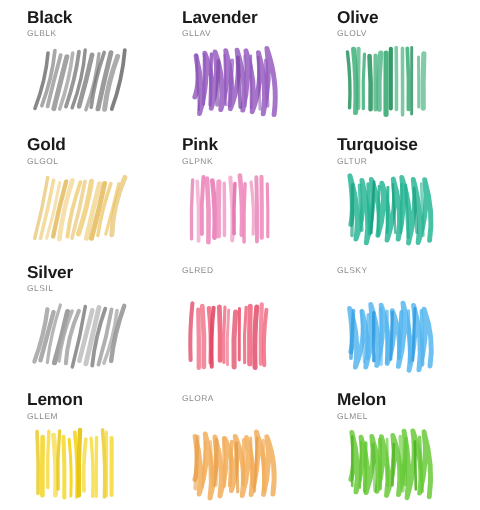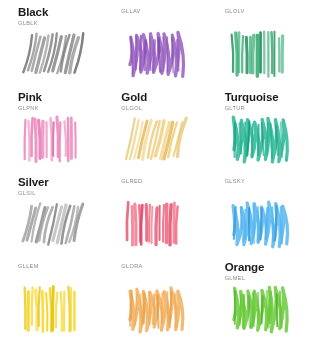--- a/index.html
+++ b/index.html
@@ -75,39 +75,41 @@
           <path d="M51.73205280338044 10.93479931514468 Q47.813029857963805 28.72376048668463 42.73205280338044 46.51272165822458" stroke="#8a8a8a" stroke-width="3.25" fill="none" stroke-linecap="round" opacity="0.87"></path>
           <path d="M56.45109176684688 10.216882230116465 Q54.46047640198864 29.561959744925595 47.45109176684688 48.90703725973472" stroke="#8a8a8a" stroke-width="2.34" fill="none" stroke-linecap="round" opacity="0.73"></path>
           <path d="M60.11249828353175 9.228264839261893 Q53.5865771781125 28.18158687729462 51.11249828353175 47.13490891532735" stroke="#6e6e6e" stroke-width="2.53" fill="none" stroke-linecap="round" opacity="0.72"></path>
           <path d="M64.76266670253253 9.404345751695496 Q59.922084571897095 28.836381674900828 55.76266670253252 48.26841759810616" stroke="#8a8a8a" stroke-width="3.34" fill="none" stroke-linecap="round" opacity="0.86"></path>
           <path d="M69.37192268407529 12.005406620216279 Q62.550373984524235 30.261428596340785 60.37192268407528 48.51745057246529" stroke="#8a8a8a" stroke-width="3.42" fill="none" stroke-linecap="round" opacity="0.71"></path>
           <path d="M74.3143083578508 7.637179493967993 Q72.69571168804343 27.98089117439505 65.3143083578508 48.32460285482211" stroke="#6e6e6e" stroke-width="2.60" fill="none" stroke-linecap="round" opacity="0.88"></path>
         </svg>
       </div>
     </div>
     <div class="swatch-cell">
+      <div class="swatch-name">Lavender</div>
       <div class="swatch-code">GLLAV</div>
       <div class="swatch-art">
         <svg viewBox="0 0 84 58" preserveAspectRatio="xMidYMid meet">
           <path d="M16 40 Q19.84936193728324 30.164595605649332 16.84936193728324 11.719553950112106 Q22.243693638101078 31.682974817782164 19.243693638101078 51.45035839288047 Q25.891133976257933 28.564299584396323 22.891133976257933 9.78115368065478 Q30.336428982688314 27.935272932720963 27.336428982688314 47.809625864405945 Q33.01067698621688 29.958646299065393 30.010676986216883 8.995254994833495 Q36.905937719720384 27.759177774777253 33.905937719720384 48.79218357884893 Q40.35326273471735 29.829757930398806 37.35326273471735 8.051013709069702 Q43.50368244657465 28.4373049447021 40.50368244657465 48.11006546072199 Q48.185283715131355 29.910583259263348 45.185283715131355 7.790802241205611 Q52.102699924261636 30.459914328511765 49.102699924261636 49.05482959843 Q54.306658840275674 27.684676379517036 51.306658840275674 8.173482121049185 Q58.58907445114529 28.974119664390628 55.58907445114529 50.20831823498398 Q62.94031243400663 31.07450533126225 59.94031243400663 9.488275052741297 Q66.22039570869896 29.980638982486276 63.220395708698966 51.616639616255014 Q68.75082001697777 26.928172022303645 65.75082001697777 6.524129569774554 Q73.72507528738355 29.543146462665476 70.72507528738355 52.20147222522715" stroke="#9257bd" stroke-width="3.4" fill="none" stroke-linecap="round" stroke-linejoin="round" opacity="0.82"></path>
           <path d="M17.10313797001873 10.603103816790089 L18.771422387925636 48.8356710699553" stroke="#7a42a6" stroke-width="1.69" fill="none" stroke-linecap="round" opacity="0.50"></path>
           <path d="M22.60146329449558 10.807572365183184 L22.045619465059424 45.005402744750214" stroke="#9257bd" stroke-width="2.17" fill="none" stroke-linecap="round" opacity="0.78"></path>
           <path d="M27.42422862109925 10.357827425169678 L26.577401114617196 45.56999629855621" stroke="#9257bd" stroke-width="2.34" fill="none" stroke-linecap="round" opacity="0.88"></path>
           <path d="M32.31837968896999 15.089538099751593 L31.303896237585647 45.468915463643576" stroke="#7a42a6" stroke-width="2.68" fill="none" stroke-linecap="round" opacity="0.63"></path>
           <path d="M36.522860432194015 11.069194317361896 L37.27811184110032 45.52683419106847" stroke="#9257bd" stroke-width="1.64" fill="none" stroke-linecap="round" opacity="0.80"></path>
           <path d="M41.720703364219844 14.96556639902553 L39.90881610005573 45.83283114565202" stroke="#9257bd" stroke-width="2.89" fill="none" stroke-linecap="round" opacity="0.70"></path>
           <path d="M45.67738304188352 12.607999802850188 L47.38637123330792 47.06205177496283" stroke="#7a42a6" stroke-width="2.60" fill="none" stroke-linecap="round" opacity="0.74"></path>
           <path d="M50.26237602283357 11.720235825386009 L51.023198320261756 46.424684526130875" stroke="#9257bd" stroke-width="1.79" fill="none" stroke-linecap="round" opacity="0.51"></path>
           <path d="M54.66393439809975 11.617117048062905 L54.81374232909351 47.65586817481363" stroke="#9257bd" stroke-width="1.80" fill="none" stroke-linecap="round" opacity="0.77"></path>
           <path d="M59.6736771112651 12.502337218496175 L60.954301979278355 48.455596687950006" stroke="#7a42a6" stroke-width="2.05" fill="none" stroke-linecap="round" opacity="0.49"></path>
           <path d="M64.9886105665884 14.72957706671654 L66.16601497175452 46.093758584509494" stroke="#9257bd" stroke-width="2.65" fill="none" stroke-linecap="round" opacity="0.66"></path>
         </svg>
       </div>
     </div>
     <div class="swatch-cell">
+      <div class="swatch-name">Olive</div>
       <div class="swatch-code">GLOLV</div>
       <div class="swatch-art">
         <svg viewBox="0 0 84 58" preserveAspectRatio="xMidYMid meet">
           <path d="M13.668890833281395 8.88610679068887 Q16.085705103206312 28.184669674692987 15.118979395236344 47.483232558697104" stroke="#2d9663" stroke-width="2.37" fill="none" stroke-linecap="round" opacity="0.88"></path>
           <path d="M17.89004223388156 7.124021650116901 Q20.199208429129424 28.951795564709137 19.275541951030277 50.77956947930137" stroke="#3cae77" stroke-width="3.51" fill="none" stroke-linecap="round" opacity="0.83"></path>
           <path d="M21.30707163838999 6.792681456214135 Q20.96024234423425 27.24477802298254 21.098974061896545 47.69687458975095" stroke="#3cae77" stroke-width="2.92" fill="none" stroke-linecap="round" opacity="0.69"></path>
           <path d="M25.420043582199163 10.485147478517678 Q24.13347017273003 29.270533563462337 24.648099536517684 48.05591964840699" stroke="#3cae77" stroke-width="2.23" fill="none" stroke-linecap="round" opacity="0.84"></path>
           <path d="M28.878403330211714 11.73705697350067 Q30.10015430659994 30.111822845699184 29.61145391604465 48.486588717897696" stroke="#2d9663" stroke-width="3.16" fill="none" stroke-linecap="round" opacity="0.90"></path>
           <path d="M33.13212227883382 11.563688519440447 Q33.04557514365091 30.040913345544094 33.08019399772407 48.51813817164774" stroke="#3cae77" stroke-width="3.02" fill="none" stroke-linecap="round" opacity="0.74"></path>
           <path d="M36.63655839019295 9.632736446397722 Q34.86825428096031 29.088061095954878 35.575575924653364 48.54338574551203" stroke="#3cae77" stroke-width="3.53" fill="none" stroke-linecap="round" opacity="0.74"></path>
@@ -116,20 +118,41 @@
           <path d="M47.32701997790813 5.8379883767748195 Q47.62735526725993 27.28408299469579 47.50722115151921 48.730177612616764" stroke="#3cae77" stroke-width="2.47" fill="none" stroke-linecap="round" opacity="0.65"></path>
           <path d="M51.63909661236177 6.4048154358308835 Q51.77018749302727 29.39530120971394 51.717751140761074 52.385786983596994" stroke="#3cae77" stroke-width="2.46" fill="none" stroke-linecap="round" opacity="0.68"></path>
           <path d="M54.99653119491252 6.459775805920258 Q56.230545230922544 27.540893779155283 55.736939616518534 48.62201175239031" stroke="#3cae77" stroke-width="2.60" fill="none" stroke-linecap="round" opacity="0.87"></path>
           <path d="M58.02426843658289 5.8745314778641475 Q57.951094199508006 28.868790285367886 57.98036389433796 51.86304909287163" stroke="#2d9663" stroke-width="2.03" fill="none" stroke-linecap="round" opacity="0.86"></path>
           <path d="M62.73104548516267 12.407255891201672 Q62.956729086142374 29.70750451283879 62.86645564575049 47.007753134475905" stroke="#3cae77" stroke-width="2.10" fill="none" stroke-linecap="round" opacity="0.66"></path>
           <path d="M66.40252655805207 10.292571308460353 Q65.69654411221694 28.982738258076246 65.978937090551 47.67290520769214" stroke="#3cae77" stroke-width="3.57" fill="none" stroke-linecap="round" opacity="0.64"></path>
         </svg>
       </div>
     </div>
     <div class="swatch-cell">
+      <div class="swatch-name">Gold</div>
+      <div class="swatch-code">GLGOL</div>
+      <div class="swatch-art">
+        <svg viewBox="0 0 84 58" preserveAspectRatio="xMidYMid meet">
+          <path d="M21.088190659549177 7.571001052889508 Q17.56808434625533 28.654583997165123 12.088190659549177 49.73816694144074" stroke="#e6c06a" stroke-width="2.36" fill="none" stroke-linecap="round" opacity="0.70"></path>
+          <path d="M25.136054134618515 9.441765249679687 Q21.24575410128839 29.588378013618467 16.136054134618515 49.73499077755724" stroke="#f2d489" stroke-width="2.47" fill="none" stroke-linecap="round" opacity="0.81"></path>
+          <path d="M29.341138076941082 11.184927375840456 Q26.084563329436147 30.37459494353952 20.341138076941082 49.56426251123858" stroke="#f2d489" stroke-width="2.20" fill="none" stroke-linecap="round" opacity="0.67"></path>
+          <path d="M33.82916116734462 10.33206850422177 Q28.542061807421067 29.334933550485843 24.829161167344623 48.33779859674992" stroke="#e6c06a" stroke-width="3.03" fill="none" stroke-linecap="round" opacity="0.92"></path>
+          <path d="M38.12816391006493 9.52133908961962 Q31.61646959889516 29.846172349223018 29.128163910064924 50.17100560882641" stroke="#f2d489" stroke-width="3.24" fill="none" stroke-linecap="round" opacity="0.71"></path>
+          <path d="M43.718241692296345 10.823284985182474 Q37.060542704239744 29.62202751781886 34.718241692296345 48.420770050455246" stroke="#f2d489" stroke-width="2.66" fill="none" stroke-linecap="round" opacity="0.96"></path>
+          <path d="M46.82625713358925 10.27961924801563 Q43.25910201312933 29.915991442006078 37.82625713358925 49.55236363599653" stroke="#e6c06a" stroke-width="2.58" fill="none" stroke-linecap="round" opacity="0.64"></path>
+          <path d="M51.32572979942231 10.143559874335098 Q48.46845595518521 28.34211179699847 42.32572979942231 46.54066371966184" stroke="#f2d489" stroke-width="3.46" fill="none" stroke-linecap="round" opacity="0.96"></path>
+          <path d="M56.832832909297586 11.910361649659631 Q52.087464072735735 30.753407122685296 47.832832909297586 49.596452595710964" stroke="#f2d489" stroke-width="3.45" fill="none" stroke-linecap="round" opacity="0.76"></path>
+          <path d="M60.33505611444593 11.708168389372606 Q56.46835224869119 30.622768046391556 51.33505611444593 49.5373677034105" stroke="#e6c06a" stroke-width="3.46" fill="none" stroke-linecap="round" opacity="0.93"></path>
+          <path d="M64.70386867546657 11.863755585795154 Q58.500963140838294 29.75013220461557 55.703868675466566 47.63650882343599" stroke="#f2d489" stroke-width="2.43" fill="none" stroke-linecap="round" opacity="0.97"></path>
+          <path d="M70.15126304698703 11.74434066016429 Q65.97035222326889 29.26400685439073 61.15126304698702 46.78367304861717" stroke="#f2d489" stroke-width="2.17" fill="none" stroke-linecap="round" opacity="0.94"></path>
+          <path d="M74.36989307467356 7.557051777866228 Q65.93541276521768 27.328749603046454 65.36989307467356 47.10044742822668" stroke="#e6c06a" stroke-width="3.46" fill="none" stroke-linecap="round" opacity="0.70"></path>
+        </svg>
+      </div>
+    </div>
+    <div class="swatch-cell">
       <div class="swatch-name">Pink</div>
       <div class="swatch-code">GLPNK</div>
       <div class="swatch-art">
         <svg viewBox="0 0 84 58" preserveAspectRatio="xMidYMid meet">
           <path d="M14.485442820929663 9.312695743428867 Q13.24289459420503 29.636945487995142 13.739913884894882 49.961195232561415" stroke="#e374ae" stroke-width="2.32" fill="none" stroke-linecap="round" opacity="0.75"></path>
           <path d="M17.644424796404515 10.286321999871323 Q19.16108942248909 30.831866862872552 18.55442357205526 51.377411725873785" stroke="#ee8ec0" stroke-width="2.60" fill="none" stroke-linecap="round" opacity="0.61"></path>
           <path d="M21.92031384837828 7.2149299391149215 Q20.18218354749595 26.876983285591464 20.877435667848882 46.539036632068004" stroke="#ee8ec0" stroke-width="2.73" fill="none" stroke-linecap="round" opacity="0.98"></path>
           <path d="M24.408073616031594 8.34498519210377 Q26.046514703774136 30.334426496566472 25.391138268677118 52.323867801029174" stroke="#ee8ec0" stroke-width="3.19" fill="none" stroke-linecap="round" opacity="0.92"></path>
           <path d="M28.10861968994542 9.787615006923495 Q30.524863245396347 29.457630727420387 29.558365823215976 49.12764644791728" stroke="#e374ae" stroke-width="3.29" fill="none" stroke-linecap="round" opacity="0.83"></path>
           <path d="M32.55675029789877 10.50365925068206 Q32.07506370673657 29.17271423510868 32.26773834320145 47.841769219535294" stroke="#ee8ec0" stroke-width="3.54" fill="none" stroke-linecap="round" opacity="0.85"></path>
@@ -139,41 +162,20 @@
           <path d="M47.09736952804838 6.2213399413606805 Q49.29787585977366 26.734813079812945 48.41767332708355 47.24828621826521" stroke="#ee8ec0" stroke-width="3.24" fill="none" stroke-linecap="round" opacity="0.93"></path>
           <path d="M50.66881768720635 11.841678026291392 Q49.53786783299309 31.9885088235552 49.990247774678394 52.13533962081901" stroke="#ee8ec0" stroke-width="2.43" fill="none" stroke-linecap="round" opacity="0.95"></path>
           <path d="M54.82261045017402 10.703167321720704 Q57.216932162324404 28.667050959154523 56.259203477464254 46.63093459658834" stroke="#ee8ec0" stroke-width="2.25" fill="none" stroke-linecap="round" opacity="0.71"></path>
           <path d="M58.48085882700089 7.435227037377295 Q59.17504491991133 29.61142671299699 58.89737048274716 51.78762638861669" stroke="#e374ae" stroke-width="2.72" fill="none" stroke-linecap="round" opacity="0.75"></path>
           <path d="M61.98861544159642 7.207992196878415 Q62.33208303611357 28.213364006352315 62.19469599830671 49.218735815826214" stroke="#ee8ec0" stroke-width="2.88" fill="none" stroke-linecap="round" opacity="0.92"></path>
           <path d="M66.02533476395782 11.902151706815769 Q66.58750372118666 30.193162324229796 66.36263613829513 48.48417294164383" stroke="#ee8ec0" stroke-width="2.16" fill="none" stroke-linecap="round" opacity="0.97"></path>
         </svg>
       </div>
     </div>
     <div class="swatch-cell">
-      <div class="swatch-name">Gold</div>
-      <div class="swatch-code">GLGOL</div>
-      <div class="swatch-art">
-        <svg viewBox="0 0 84 58" preserveAspectRatio="xMidYMid meet">
-          <path d="M21.088190659549177 7.571001052889508 Q17.56808434625533 28.654583997165123 12.088190659549177 49.73816694144074" stroke="#e6c06a" stroke-width="2.36" fill="none" stroke-linecap="round" opacity="0.70"></path>
-          <path d="M25.136054134618515 9.441765249679687 Q21.24575410128839 29.588378013618467 16.136054134618515 49.73499077755724" stroke="#f2d489" stroke-width="2.47" fill="none" stroke-linecap="round" opacity="0.81"></path>
-          <path d="M29.341138076941082 11.184927375840456 Q26.084563329436147 30.37459494353952 20.341138076941082 49.56426251123858" stroke="#f2d489" stroke-width="2.20" fill="none" stroke-linecap="round" opacity="0.67"></path>
-          <path d="M33.82916116734462 10.33206850422177 Q28.542061807421067 29.334933550485843 24.829161167344623 48.33779859674992" stroke="#e6c06a" stroke-width="3.03" fill="none" stroke-linecap="round" opacity="0.92"></path>
-          <path d="M38.12816391006493 9.52133908961962 Q31.61646959889516 29.846172349223018 29.128163910064924 50.17100560882641" stroke="#f2d489" stroke-width="3.24" fill="none" stroke-linecap="round" opacity="0.71"></path>
-          <path d="M43.718241692296345 10.823284985182474 Q37.060542704239744 29.62202751781886 34.718241692296345 48.420770050455246" stroke="#f2d489" stroke-width="2.66" fill="none" stroke-linecap="round" opacity="0.96"></path>
-          <path d="M46.82625713358925 10.27961924801563 Q43.25910201312933 29.915991442006078 37.82625713358925 49.55236363599653" stroke="#e6c06a" stroke-width="2.58" fill="none" stroke-linecap="round" opacity="0.64"></path>
-          <path d="M51.32572979942231 10.143559874335098 Q48.46845595518521 28.34211179699847 42.32572979942231 46.54066371966184" stroke="#f2d489" stroke-width="3.46" fill="none" stroke-linecap="round" opacity="0.96"></path>
-          <path d="M56.832832909297586 11.910361649659631 Q52.087464072735735 30.753407122685296 47.832832909297586 49.596452595710964" stroke="#f2d489" stroke-width="3.45" fill="none" stroke-linecap="round" opacity="0.76"></path>
-          <path d="M60.33505611444593 11.708168389372606 Q56.46835224869119 30.622768046391556 51.33505611444593 49.5373677034105" stroke="#e6c06a" stroke-width="3.46" fill="none" stroke-linecap="round" opacity="0.93"></path>
-          <path d="M64.70386867546657 11.863755585795154 Q58.500963140838294 29.75013220461557 55.703868675466566 47.63650882343599" stroke="#f2d489" stroke-width="2.43" fill="none" stroke-linecap="round" opacity="0.97"></path>
-          <path d="M70.15126304698703 11.74434066016429 Q65.97035222326889 29.26400685439073 61.15126304698702 46.78367304861717" stroke="#f2d489" stroke-width="2.17" fill="none" stroke-linecap="round" opacity="0.94"></path>
-          <path d="M74.36989307467356 7.557051777866228 Q65.93541276521768 27.328749603046454 65.36989307467356 47.10044742822668" stroke="#e6c06a" stroke-width="3.46" fill="none" stroke-linecap="round" opacity="0.70"></path>
-        </svg>
-      </div>
-    </div>
-    <div class="swatch-cell">
       <div class="swatch-name">Turquoise</div>
       <div class="swatch-code">GLTUR</div>
       <div class="swatch-art">
         <svg viewBox="0 0 84 58" preserveAspectRatio="xMidYMid meet">
           <path d="M16 40 Q18.349067046702405 28.006405920491744 15.349067046702405 6.450848579616681 Q22.519516349220424 29.142993689814116 19.519516349220424 50.05141759060855 Q26.658916736281903 31.225420715625127 23.658916736281903 9.581456424473533 Q29.720953369522913 31.83888054142654 26.720953369522913 52.741752627185434 Q33.150242996518614 28.901399613544996 30.15024299651861 8.928817750387275 Q37.72783737258419 27.385320753271376 34.72783737258419 47.467559993484784 Q40.45669955050419 30.681572975675376 37.45669955050419 11.590637328843883 Q44.021686745026 29.861518861428607 41.021686745026 50.79042625603751 Q48.29138240879 28.661045075469207 45.29138240879 8.698728562658061 Q51.69418811853704 28.722946257434295 48.69418811853704 50.14637583640701 Q54.207395434429586 29.589566202410293 51.207395434429586 7.604237974437064 Q58.85289111191076 29.76565322431999 55.85289111191076 52.7776286032878 Q62.11217825450571 29.527204753378033 59.11217825450571 8.957311393207549 Q65.49102432755336 32.10893178247331 62.49102432755336 52.49351668613661 Q69.99722216199024 30.57242226790284 66.99722216199024 9.129058600929127 Q73.36463558732748 31.396817448035264 70.36463558732748 51.00843405910229" stroke="#21b391" stroke-width="3.4" fill="none" stroke-linecap="round" stroke-linejoin="round" opacity="0.82"></path>
           <path d="M17.245617151374752 12.547922075981237 L16.775152445666098 47.608092310190244" stroke="#149a7c" stroke-width="2.38" fill="none" stroke-linecap="round" opacity="0.64"></path>
           <path d="M22.004896736333567 12.960349263139232 L23.52811453525355 43.87747502367826" stroke="#21b391" stroke-width="2.56" fill="none" stroke-linecap="round" opacity="0.75"></path>
           <path d="M27.90892000277942 12.023173809993628 L29.018467619278688 46.57309866117924" stroke="#21b391" stroke-width="2.39" fill="none" stroke-linecap="round" opacity="0.83"></path>
           <path d="M32.08126573622285 10.479056835397639 L30.140174675611856 45.83661431206232" stroke="#149a7c" stroke-width="1.83" fill="none" stroke-linecap="round" opacity="0.84"></path>
           <path d="M35.4286676883831 13.464822688822087 L34.84376635618683 47.55664897177213" stroke="#21b391" stroke-width="1.73" fill="none" stroke-linecap="round" opacity="0.87"></path>
@@ -242,20 +244,21 @@
           <path d="M40.94856834455792 11.969968796693706 L40.8391361249793 47.31354713640807" stroke="#4fb3ef" stroke-width="2.45" fill="none" stroke-linecap="round" opacity="0.70"></path>
           <path d="M44.626578903210614 12.623953023284653 L43.57118186995908 45.01013183687354" stroke="#2f9ade" stroke-width="2.23" fill="none" stroke-linecap="round" opacity="0.81"></path>
           <path d="M50.9050321110082 12.507814646935005 L49.15550286860927 44.23842740116568" stroke="#4fb3ef" stroke-width="2.76" fill="none" stroke-linecap="round" opacity="0.88"></path>
           <path d="M55.78661613556864 11.626440048975144 L56.77860908740135 47.28688240250893" stroke="#4fb3ef" stroke-width="2.21" fill="none" stroke-linecap="round" opacity="0.73"></path>
           <path d="M60.30086937039199 10.01302909851681 L58.77297558894985 45.835245293022716" stroke="#2f9ade" stroke-width="2.02" fill="none" stroke-linecap="round" opacity="0.82"></path>
           <path d="M64.65191412048969 11.626879215998054 L65.59212923263765 48.79153871805944" stroke="#4fb3ef" stroke-width="2.41" fill="none" stroke-linecap="round" opacity="0.80"></path>
         </svg>
       </div>
     </div>
     <div class="swatch-cell">
+      <div class="swatch-name">Lemon</div>
       <div class="swatch-code">GLLEM</div>
       <div class="swatch-art">
         <svg viewBox="0 0 84 58" preserveAspectRatio="xMidYMid meet">
           <path d="M13.72682278874648 6.879167080567762 Q14.832845982831365 28.239585505211533 14.390436705197413 49.600003929855305" stroke="#e5c30c" stroke-width="2.53" fill="none" stroke-linecap="round" opacity="0.74"></path>
           <path d="M17.580148625643993 10.82917320976461 Q17.281967450483688 30.905785443915885 17.40123992054781 50.98239767806716" stroke="#f5d51f" stroke-width="3.22" fill="none" stroke-linecap="round" opacity="0.85"></path>
           <path d="M21.869172788210758 6.64470493846792 Q20.670992154288566 26.091329559959156 21.150264407857442 45.537954181450395" stroke="#f5d51f" stroke-width="2.33" fill="none" stroke-linecap="round" opacity="0.73"></path>
           <path d="M25.101443291037086 9.509778024633311 Q27.38335228221647 30.099090578313493 26.47058868574472 50.688403131993674" stroke="#f5d51f" stroke-width="3.44" fill="none" stroke-linecap="round" opacity="0.62"></path>
           <path d="M29.327580875729947 6.538223863131471 Q27.573739535535566 26.59656475535434 28.275276071613316 46.65490564757721" stroke="#e5c30c" stroke-width="2.29" fill="none" stroke-linecap="round" opacity="0.78"></path>
           <path d="M31.981114626015124 10.535514327248332 Q32.91670966316793 31.49121825676003 32.54247164830681 52.44692218627172" stroke="#f5d51f" stroke-width="2.76" fill="none" stroke-linecap="round" opacity="0.82"></path>
           <path d="M35.89121389407256 12.319278243379332 Q37.84926223980695 31.89052343666112 37.06604290151319 51.46176862994291" stroke="#f5d51f" stroke-width="2.06" fill="none" stroke-linecap="round" opacity="0.95"></path>
@@ -283,21 +286,21 @@
           <path d="M41.529898405787485 13.904620410830072 L40.087046028155385 44.28273606360086" stroke="#f2ab54" stroke-width="2.55" fill="none" stroke-linecap="round" opacity="0.81"></path>
           <path d="M44.65044269564116 14.839034239220915 L45.64194164417774 48.57068348190313" stroke="#e2953a" stroke-width="2.15" fill="none" stroke-linecap="round" opacity="0.69"></path>
           <path d="M49.73096675897527 12.533879281270261 L49.41655762298803 43.5693407061367" stroke="#f2ab54" stroke-width="2.44" fill="none" stroke-linecap="round" opacity="0.75"></path>
           <path d="M54.62726645508188 11.304617167126676 L55.96490054324497 45.14263671736356" stroke="#f2ab54" stroke-width="1.88" fill="none" stroke-linecap="round" opacity="0.81"></path>
           <path d="M58.95807709719896 11.072910070918924 L57.320843363237024 48.22176832203836" stroke="#e2953a" stroke-width="1.87" fill="none" stroke-linecap="round" opacity="0.60"></path>
           <path d="M63.154719710422086 13.219783605644379 L63.781970859869375 47.775142433482756" stroke="#f2ab54" stroke-width="2.48" fill="none" stroke-linecap="round" opacity="0.69"></path>
         </svg>
       </div>
     </div>
     <div class="swatch-cell">
-      <div class="swatch-name">Orange</div>
+      <div class="swatch-name">Melon</div>
       <div class="swatch-code">GLMEL</div>
       <div class="swatch-art">
         <svg viewBox="0 0 84 58" preserveAspectRatio="xMidYMid meet">
           <path d="M16 40 Q19.69862471250753 27.769121170634925 16.69862471250753 7.547790528064496 Q22.540323692951503 28.098800421505608 19.540323692951503 48.61466908530084 Q26.028998446804003 30.04284548924437 23.028998446804003 10.84981656300361 Q29.573320937470218 30.1034791486354 26.573320937470218 49.106656313923494 Q33.49227378414584 29.192429305376685 30.49227378414584 10.362967731600147 Q37.10408671545055 29.92582464377667 34.10408671545055 48.232630253412125 Q40.136536222899586 29.454488815252898 37.136536222899586 10.466990592175625 Q43.64463687555149 31.49199635022879 40.64463687555149 51.04015493581079 Q48.02594285063722 30.88555193151606 45.02594285063722 9.661206723964403 Q51.915204287234324 28.580854983106654 48.915204287234324 50.41097039143134 Q55.730609060093116 26.921496719318206 52.730609060093116 6.699898481694934 Q57.81821384956977 30.489809291432522 54.81821384956977 52.614142420522 Q61.828707599886094 27.919985861247397 58.828707599886094 6.49996089958584 Q66.50278489664328 29.151353598875623 63.50278489664327 49.37607312313098 Q69.51665656613962 27.459267467707054 66.51665656613962 7.140013933712623 Q73.15907226850236 30.133871080183365 70.15907226850236 51.91816711654801" stroke="#63c832" stroke-width="3.4" fill="none" stroke-linecap="round" stroke-linejoin="round" opacity="0.82"></path>
           <path d="M17.01372909546538 10.41718307901974 L16.96024215312686 44.4399815506488" stroke="#4cb21f" stroke-width="1.85" fill="none" stroke-linecap="round" opacity="0.77"></path>
           <path d="M23.222048855583207 14.312109472375415 L22.140100575676236 45.65937090043881" stroke="#63c832" stroke-width="1.72" fill="none" stroke-linecap="round" opacity="0.85"></path>
           <path d="M26.215963554389756 14.87587849277811 L25.651794625004655 48.042761805021556" stroke="#63c832" stroke-width="2.63" fill="none" stroke-linecap="round" opacity="0.86"></path>
           <path d="M31.32622699762053 15.803313258012437 L32.81555538364479 47.74526119453146" stroke="#4cb21f" stroke-width="2.65" fill="none" stroke-linecap="round" opacity="0.49"></path>
           <path d="M36.12710901532653 12.448428393550417 L36.14144035705432 46.31561875497718" stroke="#63c832" stroke-width="2.66" fill="none" stroke-linecap="round" opacity="0.83"></path>
           <path d="M41.02039408731293 12.200028658937676 L41.53932225869006 44.44414925642505" stroke="#63c832" stroke-width="1.91" fill="none" stroke-linecap="round" opacity="0.66"></path>

